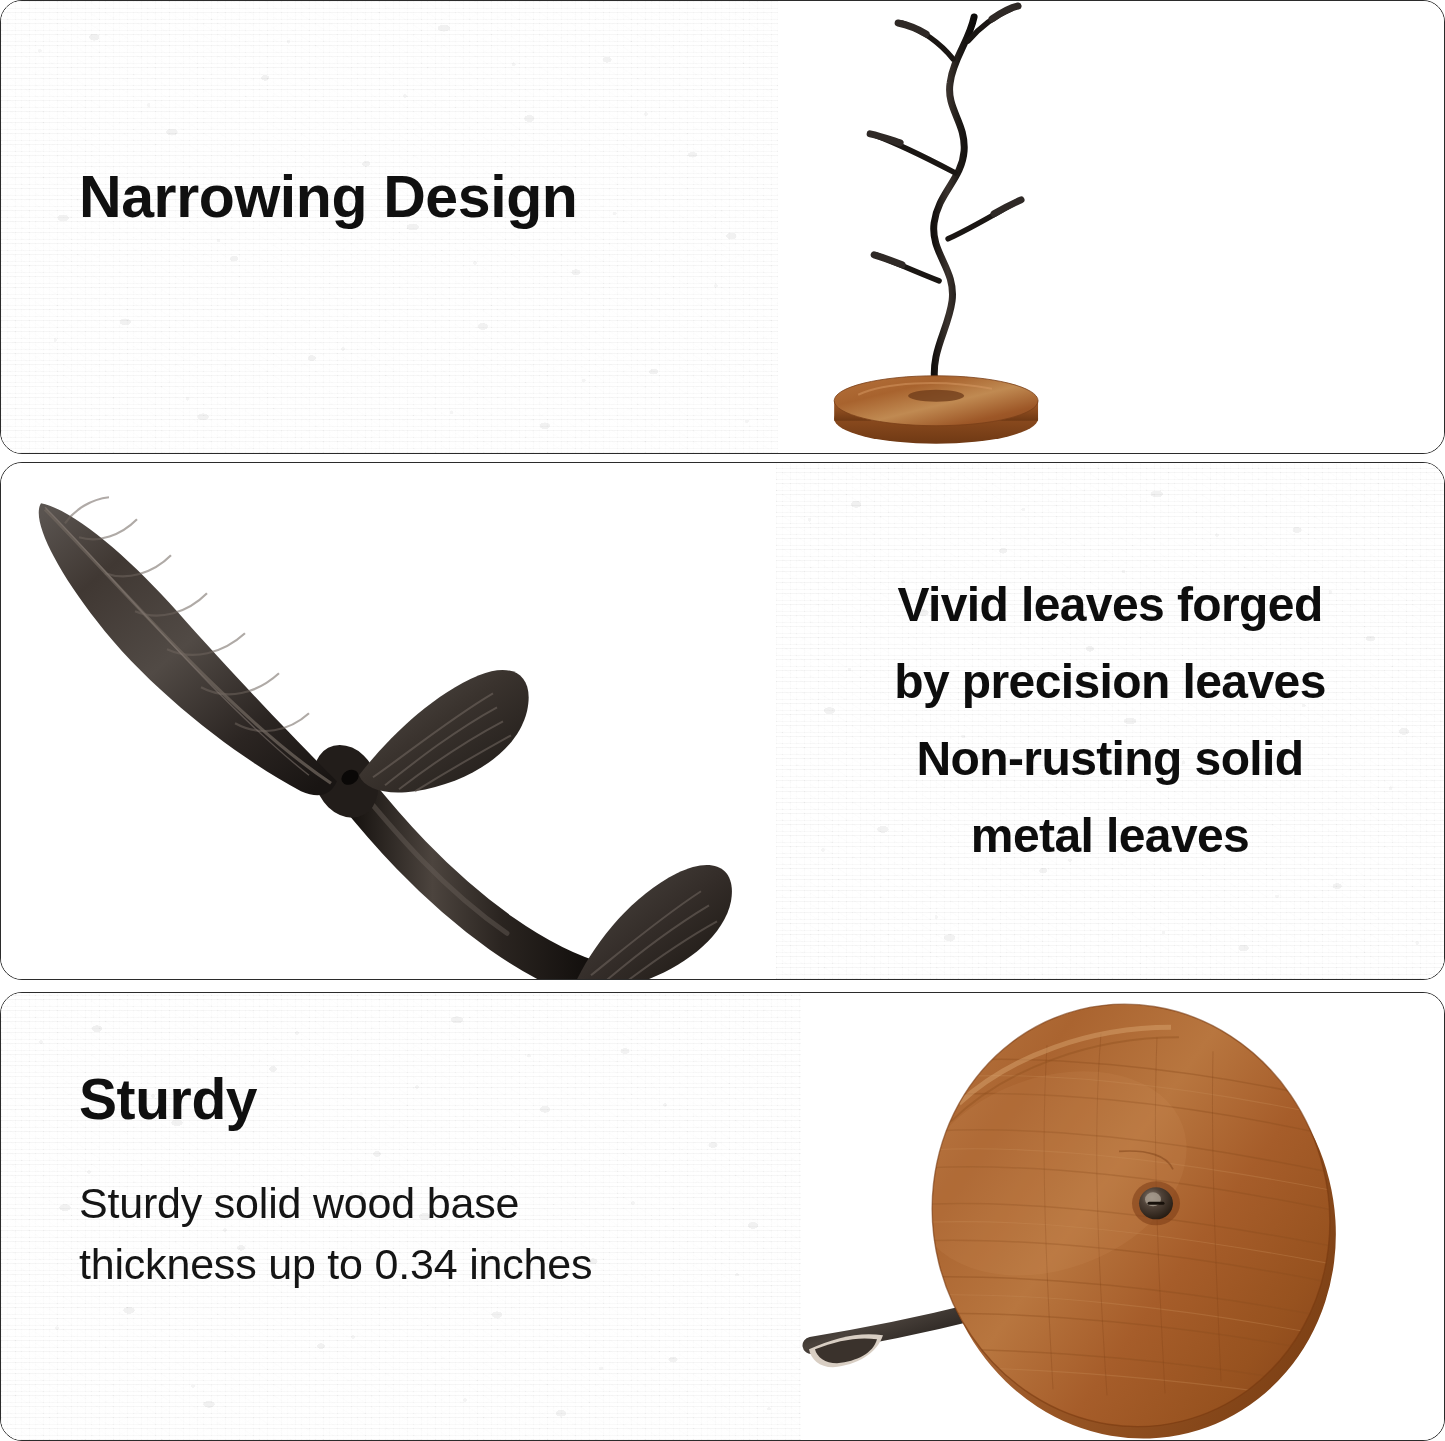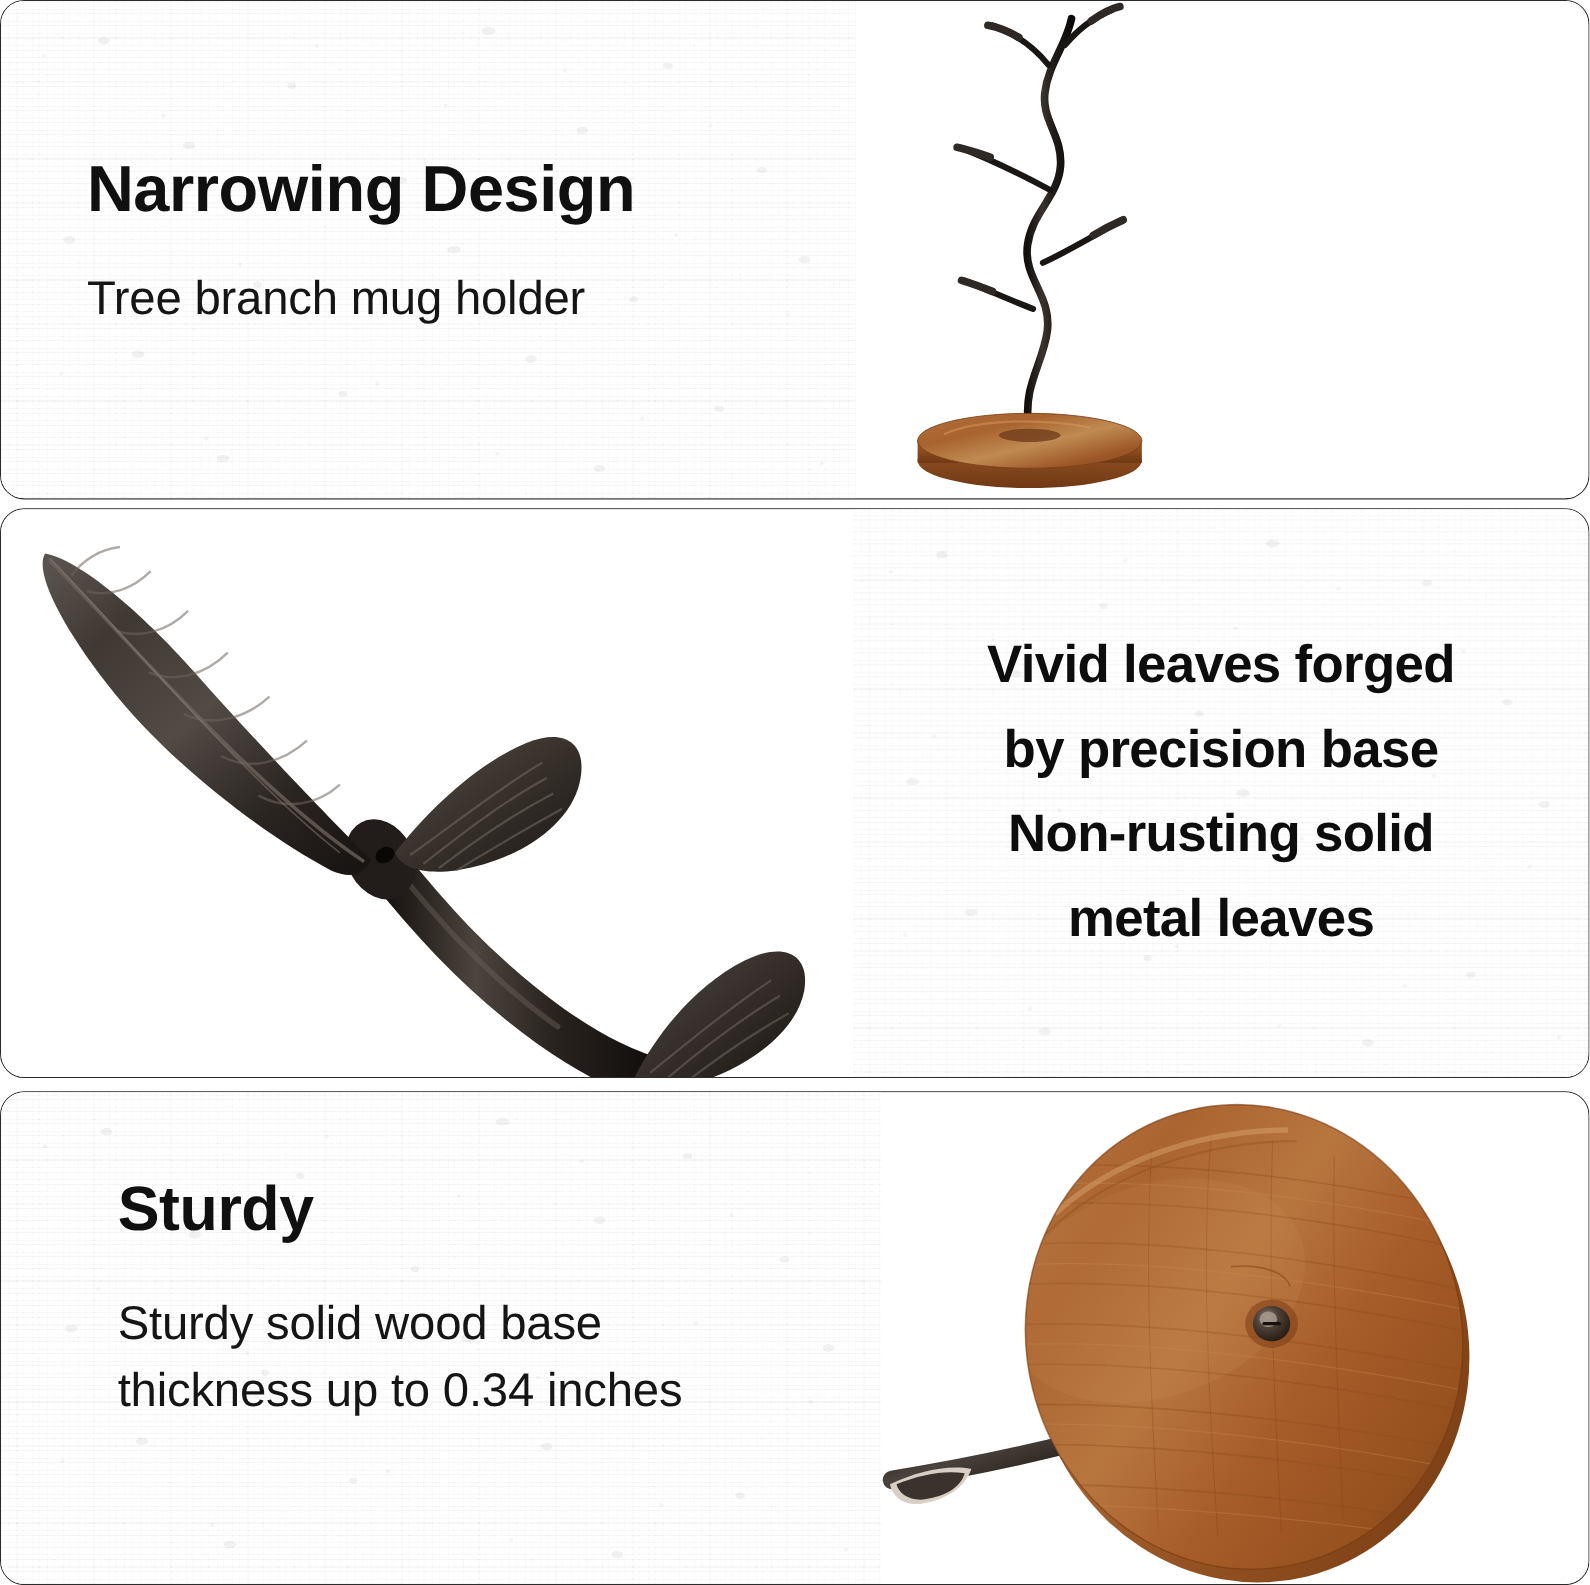--- a/index.html
+++ b/index.html
@@ -128,40 +128,39 @@
 
   
   .p2-photo{width:775px;}
   .p2-tex{flex:1;}
   .p2-txt{align-items:center;text-align:center;padding:0 16px;}
   .p2-line{font-size:48px;font-weight:bold;color:#0d0d0d;line-height:1.0;letter-spacing:-0.6px;white-space:nowrap;}
   .p2-line+.p2-line{margin-top:29px;}
 
   
   .p3-tex{width:800px;}
-  .p3-txt{padding:0 0 0 78px;margin-left:28px;}
+  .p3-txt{padding:0 0 0 78px;}
   .p3-head{font-size:57px;margin-top:-72px;}
   .p3-body{font-size:43px;margin-top:50px;}
   .p3-body .bodyline+.bodyline{margin-top:10px;}
   .p3-photo{flex:1;}
 
   svg{display:block;}
 </style>
 </head>
 <body>
 
 <div class="infographic">
 
   <div class="panel panel-1">
 
     <div class="tex p1-tex">
       <div class="txtwrap p1-txt">
         <div class="heading p1-head">Narrowing Design</div>
         <div class="p1-body">
-          <div class="bodyline">Tree branch mug holder</div>
         </div>
       </div>
     </div>
 
     <div class="photo p1-photo">
       <svg viewBox="0 0 666 452" width="100%" height="100%" preserveAspectRatio="xMidYMid meet">
         <defs>
           <linearGradient id="stemG" x1="0" y1="0" x2="1" y2="0">
             <stop offset="0%" stop-color="#120f0d"></stop>
             <stop offset="35%" stop-color="#3b332e"></stop>
@@ -281,21 +280,21 @@
           <path d="M590,512 C620,488 660,454 700,428"></path>
           <path d="M602,520 C630,496 668,466 708,442"></path>
           <path d="M618,524 C644,504 680,478 716,458"></path>
         </g>
       </svg>
     </div>
 
     <div class="tex p2-tex">
       <div class="txtwrap p2-txt">
         <div class="p2-line">Vivid leaves forged</div>
-        <div class="p2-line">by precision base</div>
+        <div class="p2-line">by precision leaves</div>
         <div class="p2-line">Non-rusting solid</div>
         <div class="p2-line">metal leaves</div>
       </div>
     </div>
   </div>
 
   <div class="panel panel-3">
 
     <div class="tex p3-tex">
       <div class="txtwrap p3-txt">

